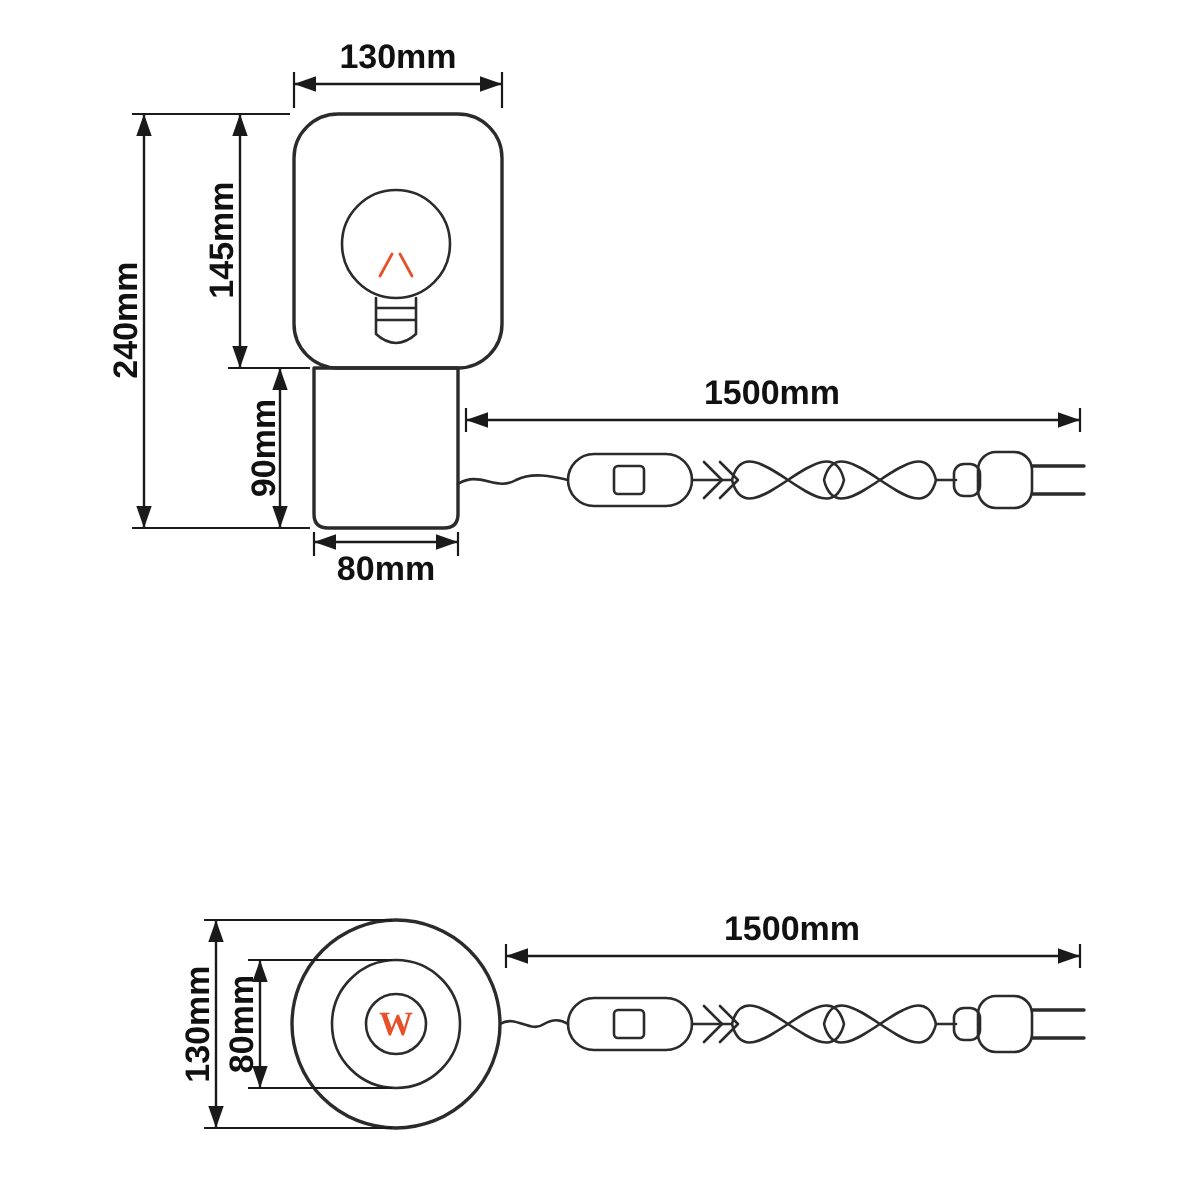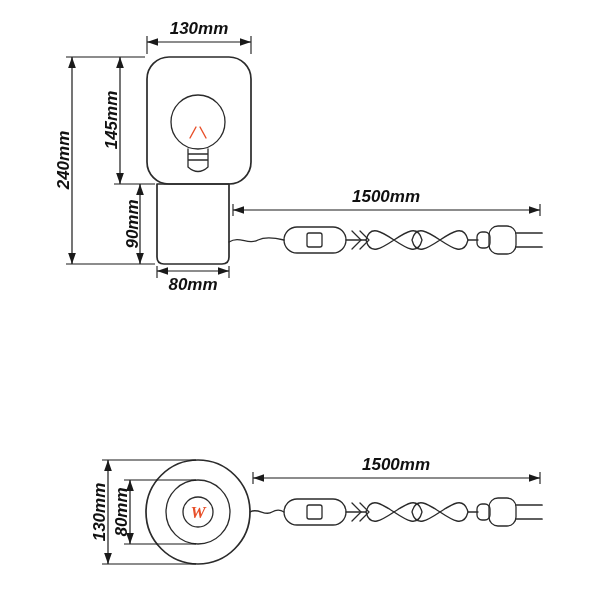--- a/index.html
+++ b/index.html
@@ -3,21 +3,21 @@
 <meta charset="utf-8">
 <style>
   html, body {
     margin: 0;
     padding: 0;
     background: #ffffff;
     width: 600px;
     height: 600px;
     font-family: "Liberation Sans", sans-serif;
   }
-  .canvas-wrap { width: 516px; height: 600px; font-style: italic; }
+  .canvas-wrap { width: 516px; height: 600px; }
   .outline {
     fill: none;
     stroke: #2b2b2b;
     stroke-width: 1.7;
     stroke-linejoin: round;
     stroke-linecap: round;
   }
   .thin { stroke-width: 1.3; }
   .dim-line {
     fill: none;

